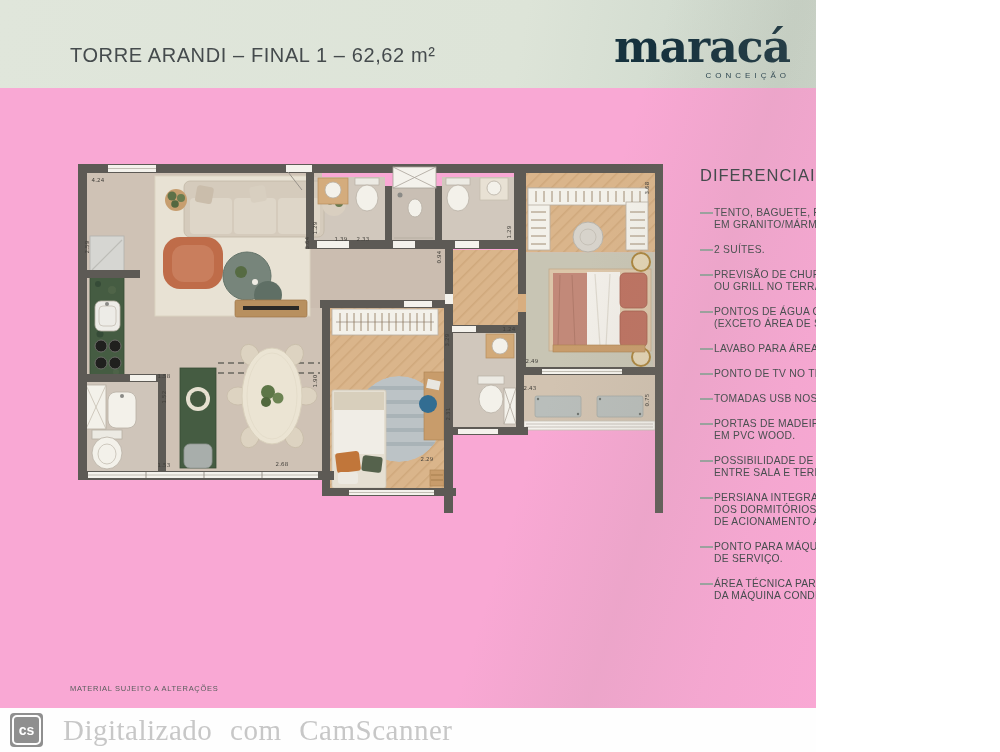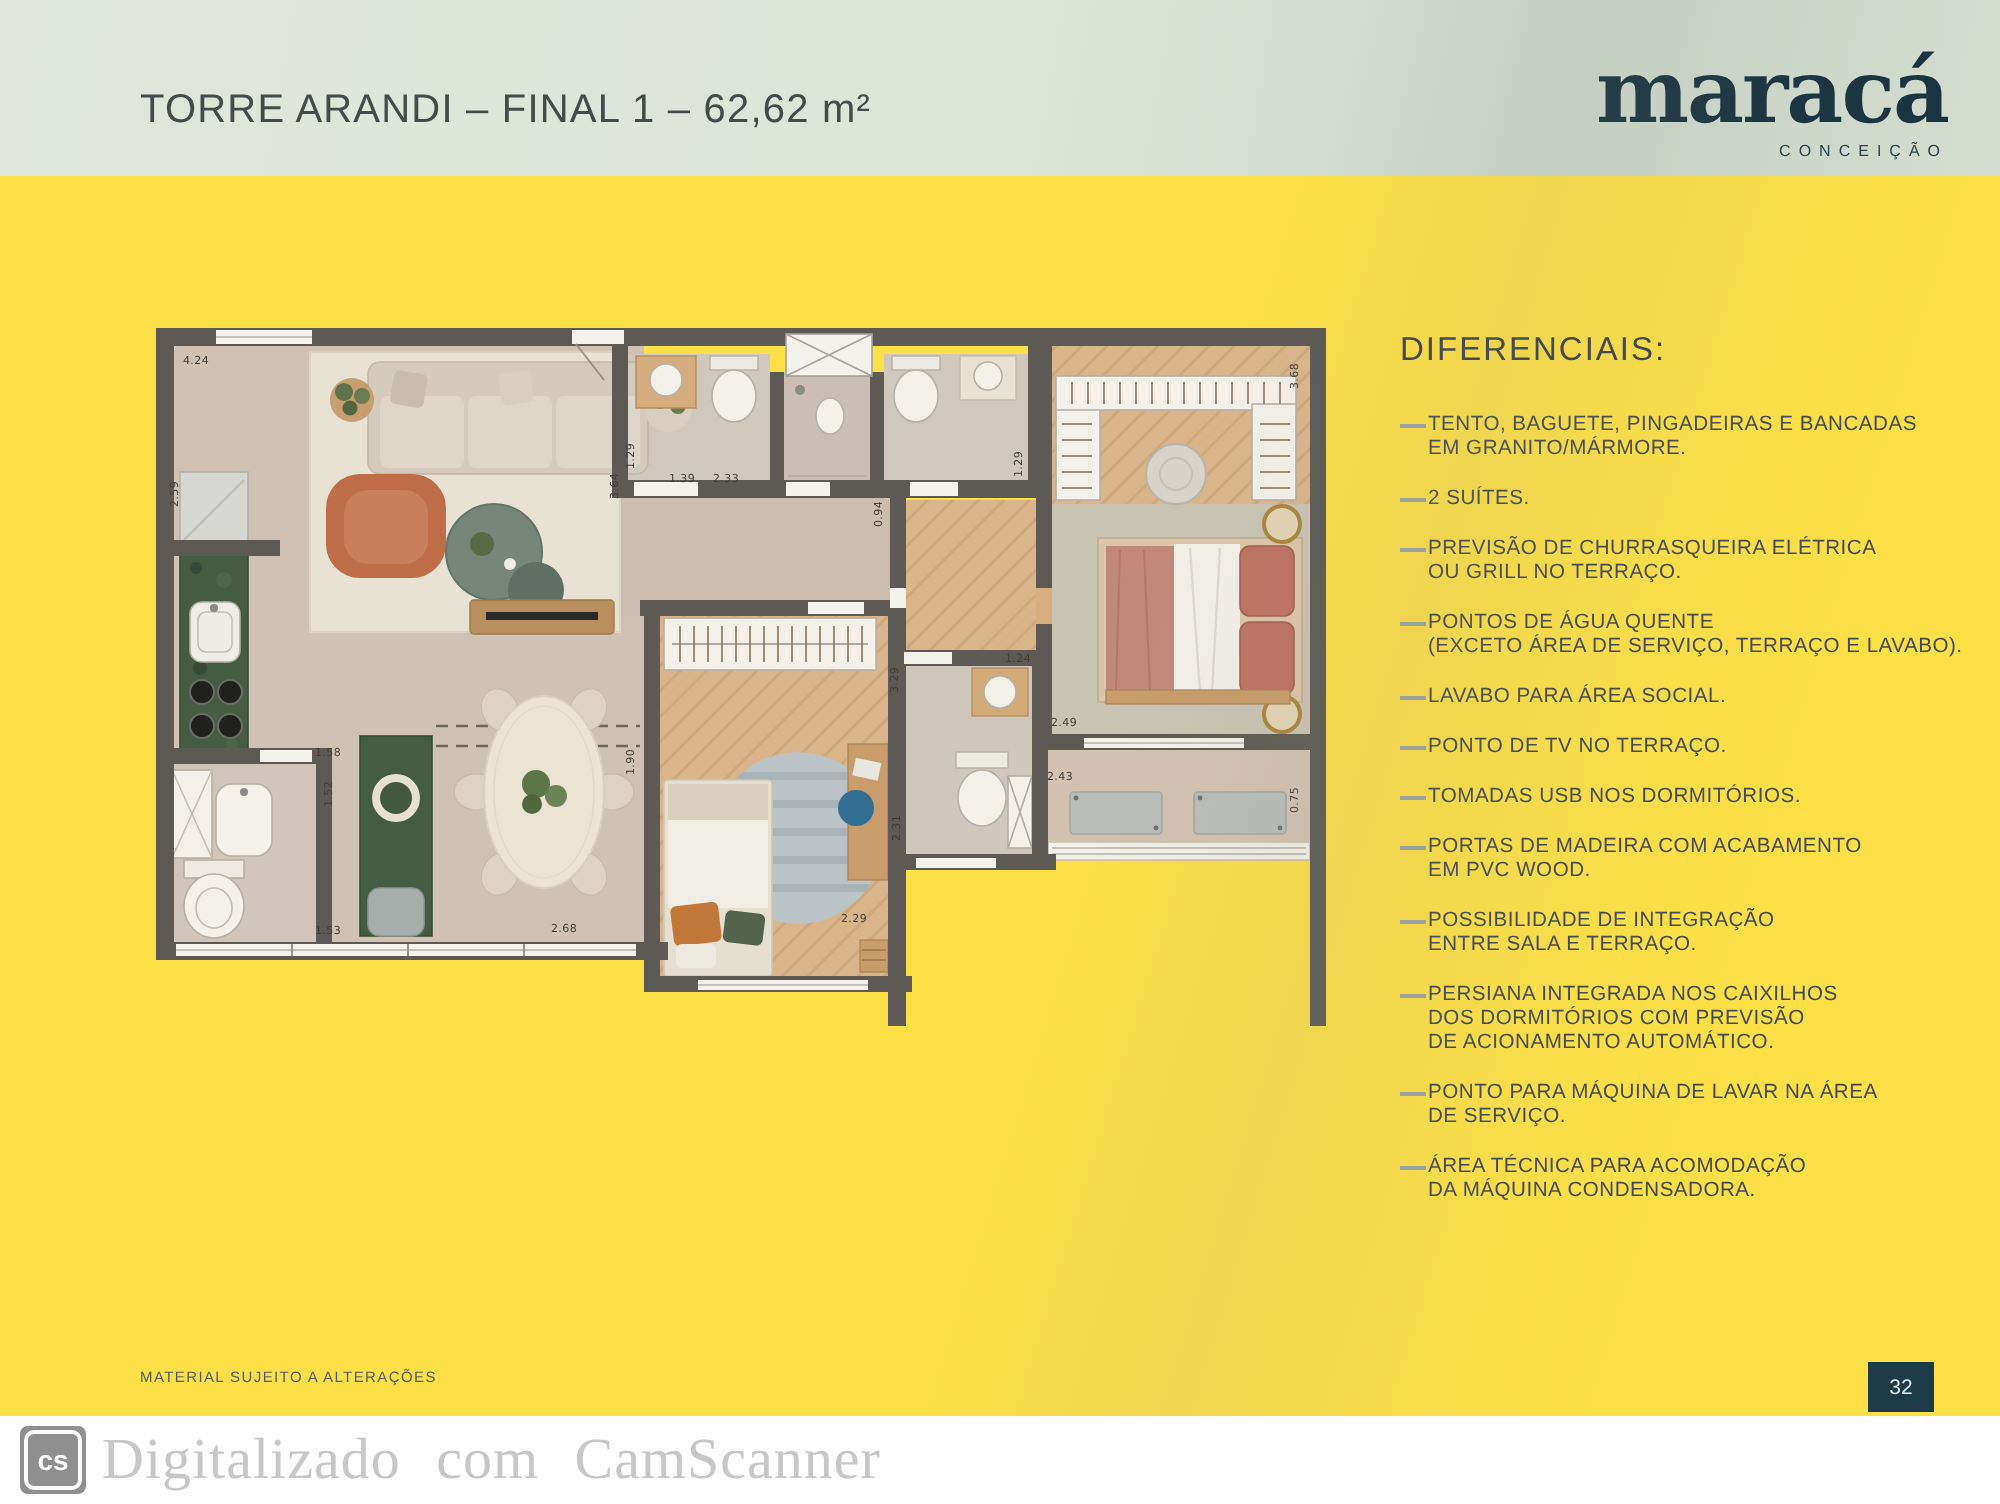--- a/index.html
+++ b/index.html
@@ -1,16 +1,16 @@
 <!DOCTYPE html>
 <html><head>
 <meta charset="utf-8">
 <style>
   html,body{margin:0;padding:0;}
-  #page{position:relative;width:1000px;height:752px;background:#fde047;overflow:hidden;
+  #page{position:relative;width:816px;height:752px;background:#f9a8d4;overflow:hidden;
         font-family:"Liberation Sans",sans-serif;}
   
   #band{position:absolute;left:0;top:0;width:1000px;height:88px;
         background:linear-gradient(100deg,#e0e6db 0%,#dde4d8 52%,#ccd7cb 78%,#d5ddd1 100%);}
   #title{position:absolute;left:70px;top:44px;font-size:20px;letter-spacing:.6px;
          color:#454b4d;font-weight:400;}
   #logo{position:absolute;right:26px;top:24px;text-align:right;color:#16323e;}
   #logo .name{font-family:"DejaVu Serif",serif;font-weight:700;font-size:44px;
         line-height:46px;letter-spacing:-1px;}
   #logo .sub{font-size:8px;letter-spacing:4px;color:#27424e;margin-top:1px;}
@@ -36,21 +36,21 @@
   #page-badge{position:absolute;left:934px;top:681px;width:33px;height:25px;background:#1c3a47;
       color:#e8ecec;font-size:10.5px;display:flex;align-items:center;justify-content:center;}
   
   #wm{position:absolute;left:0;top:708px;width:1000px;height:44px;background:#fefefe;
       display:flex;align-items:center;}
   #wm .badge{width:33px;height:34px;margin-left:10px;background:#8f8f8f;border-radius:4px;
       display:flex;align-items:center;justify-content:center;}
   #wm .badge .inner{width:25px;height:26px;border:2px solid #fdfdfd;border-radius:5px;
       color:#fff;font-weight:bold;font-size:14px;display:flex;align-items:center;justify-content:center;}
   #wm .wmtext{font-family:"Liberation Serif",serif;font-size:29px;color:#c7c7c7;
-      margin-left:8px;word-spacing:10px;letter-spacing:.5px;}
+      margin-left:20px;word-spacing:10px;letter-spacing:.5px;}
 </style>
 </head>
 <body>
 
 <div id="page">
 
   <div id="band"></div>
   <div id="title">TORRE ARANDI – FINAL 1 – 62,62 m²</div>
   <div id="logo">
     <div class="name">maracá</div>

